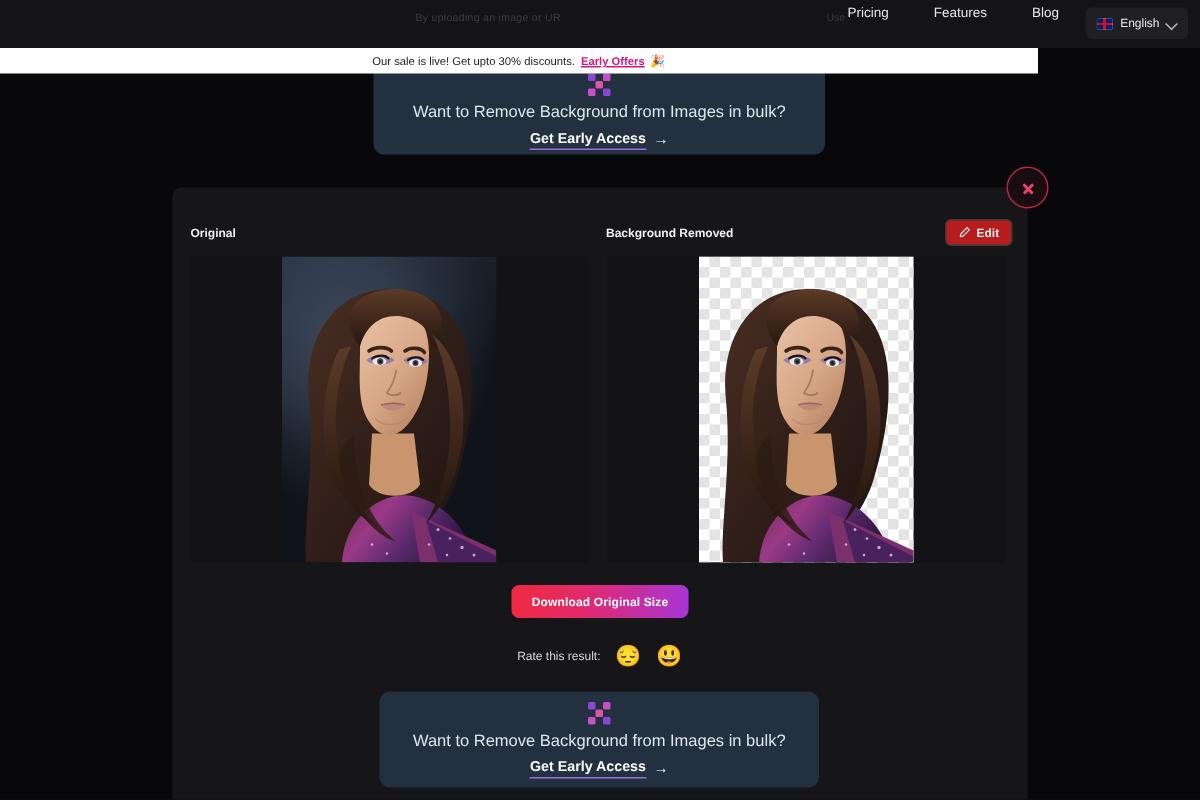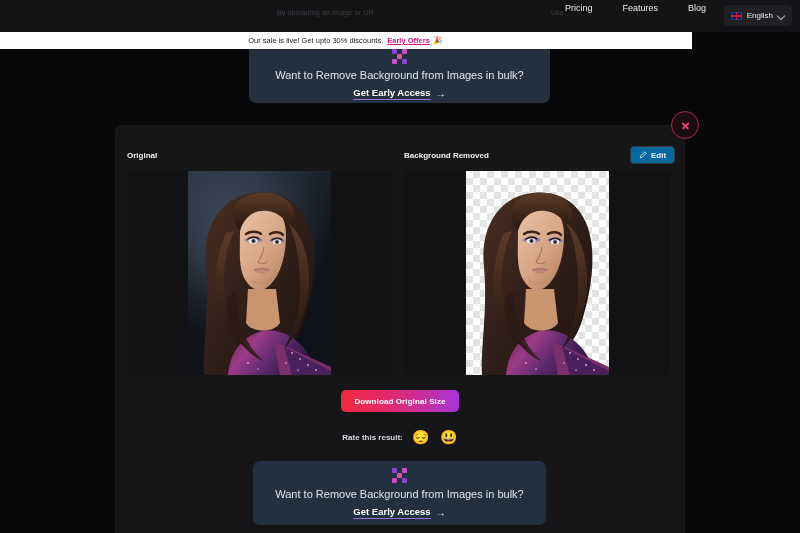--- a/index.html
+++ b/index.html
@@ -153,21 +153,21 @@
   .panel-label {
     position: absolute; font-size: 8px; font-weight: bold; color: #f0f0f3;
     z-index: 22;
   }
   .label-original { left: 127px; top: 151px; }
   .label-removed  { left: 404px; top: 151px; }
 
   .edit-btn {
     position: absolute; left: 630px; top: 146px;
     height: 18px; padding: 0 8px;
-    background: #0369a1; border: 1px solid #3a3a40; border-radius: 4px;
+    background: #b91c1c; border: 1px solid #3a3a40; border-radius: 4px;
     display: flex; align-items: center; gap: 4px;
     z-index: 22;
     text-align: right;
   }
   .edit-label { font-size: 8px; font-weight: bold; color: #f0f0f3; }
   .pencil { width: 8px; height: 8px; display: block; }
 
   
   .panel {
     position: absolute; z-index: 21;
@@ -209,21 +209,20 @@
     display: flex; align-items: center; justify-content: center;
     z-index: 24;
   }
   .download-label { font-size: 8px; font-weight: bold; color: #ffffff; letter-spacing: .1px; }
 
   
   .rate-row {
     position: absolute; left: 0; top: 430px; width: 800px;
     display: flex; align-items: center; justify-content: center; gap: 10px;
     z-index: 24;
-    font-weight: bold;
   }
   .rate-label { font-size: 8px; color: #d8d8dc; }
   .rate-emoji { font-size: 14px; line-height: 1; }
 </style>
 </head>
 <body>
 
 <div class="backdrop"></div>
 
 <div class="topnav">

